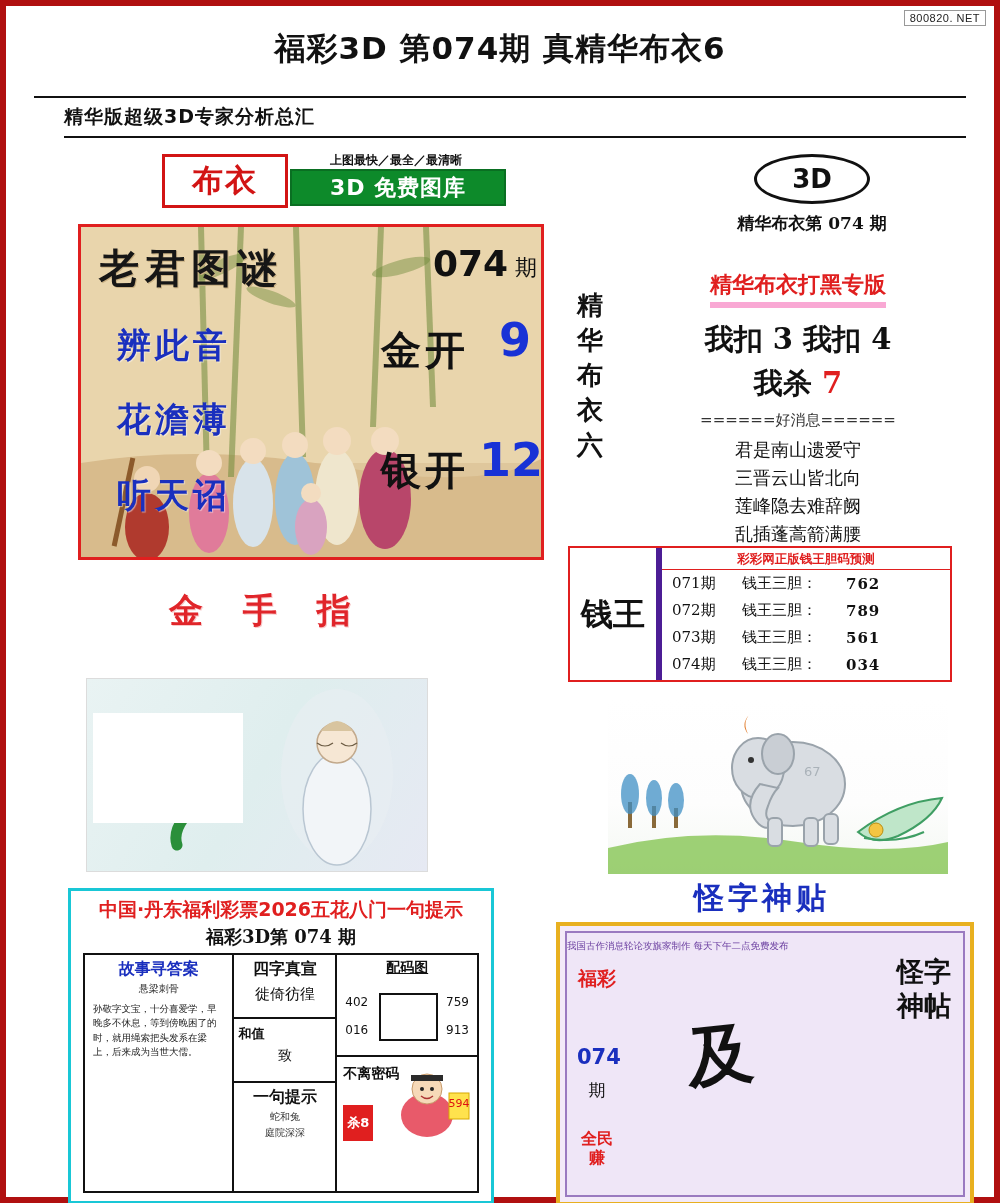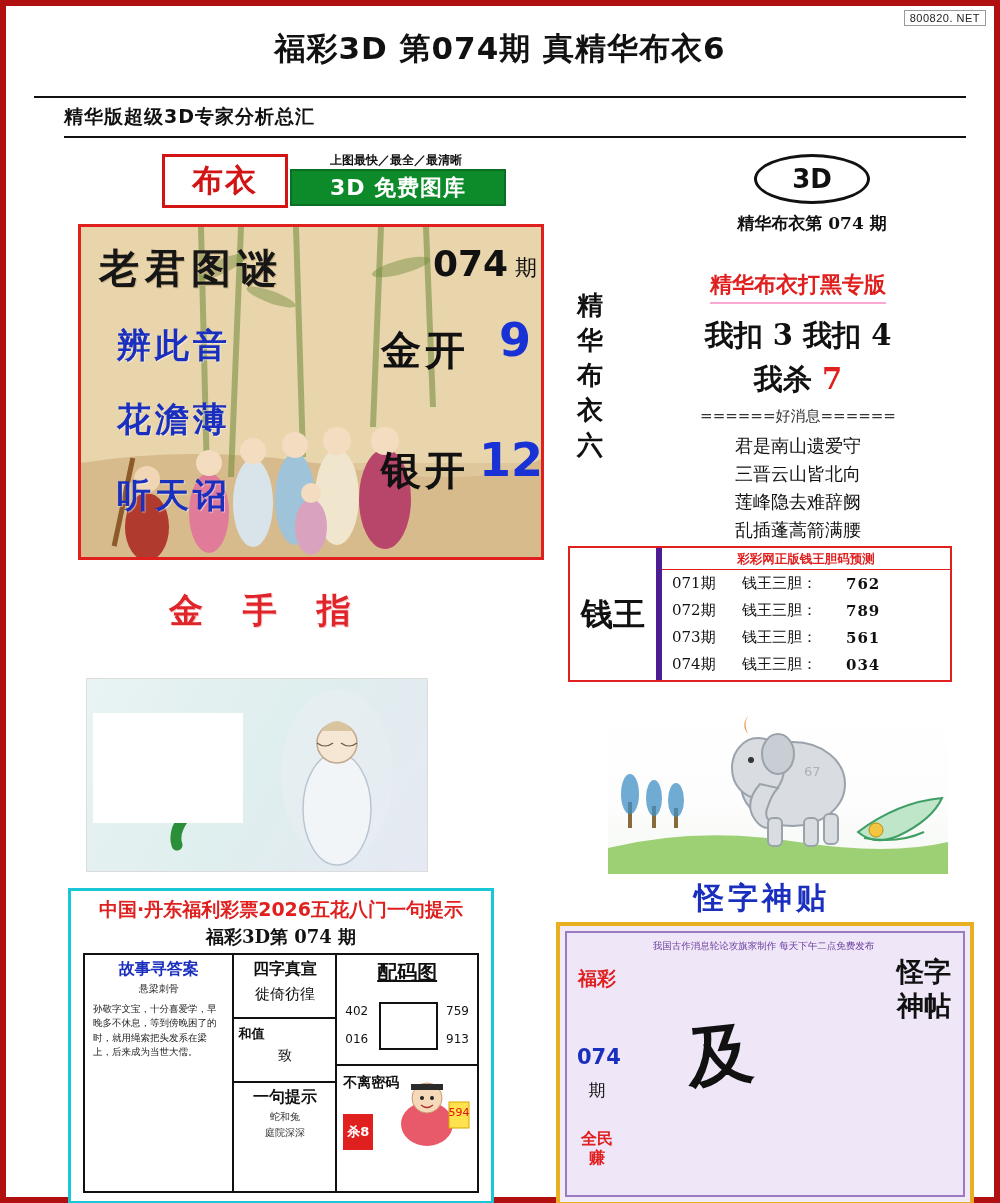--- a/index.html
+++ b/index.html
@@ -211,21 +211,21 @@
     position:absolute;left:4px;top:6px;font-size:13px;font-weight:bold;color:#111;
     font-family:"DejaVu Serif", serif;
   }
   .dd-val{
     position:absolute;left:0;right:0;top:28px;text-align:center;font-size:14px;color:#111;
     font-family:"DejaVu Serif", serif;
   }
   .dd-c2a .dd-val{top:30px;font-size:15px;}
   .dd-peima{
     text-align:center;font-family:Liberation Serif, serif;font-weight:bold;
-    font-size:20px;color:#111;padding-top:4px;text-decoration:underline;
+    font-size:14px;color:#111;padding-top:4px;text-decoration:underline;
   }
   .dd-nums{position:relative;height:78px;}
   .dd-n{position:absolute;font-size:12px;color:#111;font-family:"DejaVu Sans", sans-serif;}
   .dd-bracket{
     position:absolute;left:46%;top:16px;width:34px;height:44px;
     border:2px solid #111;border-left:none;
   }
   .dd-bl{
     position:absolute;left:30%;top:16px;width:26px;height:44px;
     border:2px solid #111;border-right:none;
@@ -270,21 +270,21 @@
     font-size:26px;font-weight:bold;color:#111;
     line-height:1.35;text-align:center;
   }
 
   .dahei{
     position:absolute;left:636px;top:258px;width:300px;text-align:center;
   }
   .dahei .hdr{
     font-family:"DejaVu Serif", serif;
     font-size:22px;font-weight:bold;color:#e01f1f;
-    border-bottom:2px solid #f9a8d4;display:inline-block;padding-bottom:2px;
+    border-bottom:6px solid #f9a8d4;display:inline-block;padding-bottom:2px;
   }
   .dahei .row1{
     margin-top:12px;
     font-family:"DejaVu Serif", serif;font-size:29px;font-weight:bold;color:#111;
   }
   .dahei .row2{
     margin-top:4px;
     font-family:"DejaVu Serif", serif;font-size:29px;font-weight:bold;color:#111;
   }
   .dahei .row2 .red{color:#e01f1f;}
@@ -336,21 +336,21 @@
     letter-spacing:4px;
   }
   .guaizi{
     position:absolute;left:544px;top:910px;width:410px;height:276px;
     border:4px solid #e8b020;background:#f3eaf8;overflow:hidden;
   }
   .gz-inner{
     position:absolute;inset:5px;border:2px solid #9a7ac0;background:#efe6f7;
   }
   .gz-topline{
-    position:absolute;left:0;right:3px;top:6px;text-align:center;
+    position:absolute;left:0;right:3px;top:6px;
     font-size:9.5px;color:#6b3fa0;line-height:1.5;
     font-family:"DejaVu Serif", serif;
   }
   .gz-left{
     position:absolute;left:10px;top:34px;width:40px;text-align:center;
     font-family:"DejaVu Serif", serif;font-size:19px;font-weight:bold;color:#e01f1f;
     line-height:1.25;
   }
   .gz-num{
     position:absolute;left:10px;top:112px;width:40px;text-align:center;

